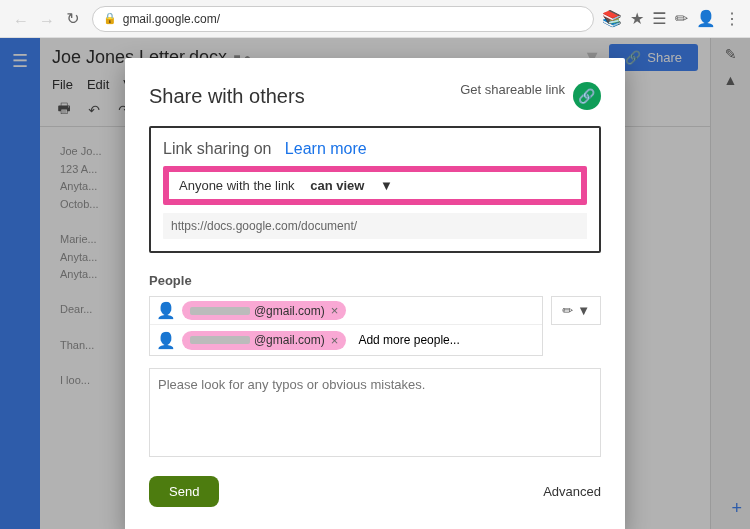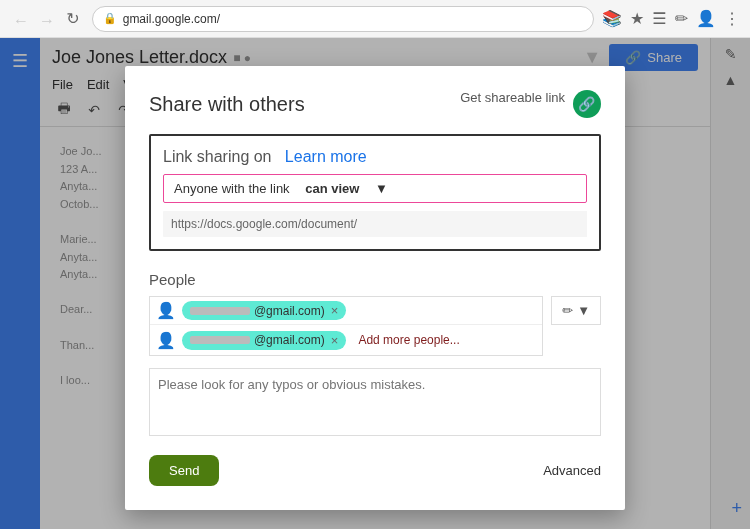--- a/index.html
+++ b/index.html
@@ -144,21 +144,21 @@
     .modal-overlay {
       position: absolute;
       top: 38px;
       left: 0;
       right: 0;
       bottom: 0;
       background: rgba(0,0,0,0.3);
       display: flex;
       align-items: flex-start;
       justify-content: center;
-      padding-top: 28px;
+      padding-top: 20px;
     }
 
     
     .share-dialog {
       background: white;
       border-radius: 2px;
       width: 500px;
       box-shadow: 0 8px 24px rgba(0,0,0,0.3);
       padding: 24px;
     }
@@ -202,21 +202,21 @@
     .link-sharing-label {
       font-size: 16px;
       color: #555;
       margin-bottom: 8px;
     }
     .link-sharing-label a {
       color: #1a73e8;
       text-decoration: none;
     }
     .link-type-selector {
-      border: 1px solid #ec4899;
+      border: 6px solid #ec4899;
       border-radius: 2px;
       padding: 6px 10px;
       background: white;
       display: flex;
       align-items: center;
       gap: 6px;
       margin-bottom: 8px;
       cursor: pointer;
       font-size: 13px;
       color: #333;
@@ -232,24 +232,24 @@
       color: #666;
       width: 100%;
       border-radius: 1px;
     }
 
     
     .people-section {
       margin-bottom: 12px;
     }
     .people-label {
-      font-size: 15px;
+      font-size: 13px;
       color: #555;
       margin-bottom: 8px;
-      font-weight: 400;
+      font-weight: 700;
     }
     .people-input-row {
       display: flex;
       gap: 8px;
       margin-bottom: 4px;
       align-items: flex-start;
     }
     .people-chips-area {
       flex: 1;
       min-height: 60px;
@@ -262,21 +262,21 @@
       border-bottom: 1px solid #eee;
       gap: 6px;
       flex-wrap: wrap;
     }
     .chip-row:last-child { border-bottom: none; }
     .person-icon {
       color: #999;
       font-size: 16px;
     }
     .email-chip {
-      background: #5eead4;
+      background: #f9a8d4;
       border-radius: 12px;
       padding: 2px 8px;
       font-size: 12px;
       color: #333;
       display: flex;
       align-items: center;
       gap: 4px;
     }
     .email-chip .redacted {
       display: inline-block;
@@ -287,21 +287,21 @@
       vertical-align: middle;
     }
     .chip-close {
       cursor: pointer;
       color: #666;
       font-size: 13px;
       margin-left: 2px;
     }
     .add-more-people {
       font-size: 12px;
-      color: #7f1d1d;
+      color: #000000;
       padding: 4px 6px;
     }
 
     .edit-btn {
       border: 1px solid #ddd;
       background: white;
       padding: 6px 10px;
       cursor: pointer;
       display: flex;
       align-items: center;
@@ -312,21 +312,21 @@
     }
 
     
     .message-area {
       width: 100%;
       border: 1px solid #ddd;
       padding: 8px;
       font-size: 13px;
       color: #333;
       resize: none;
-      height: 68px;
+      height: 89px;
       font-family: Arial, sans-serif;
       margin-bottom: 16px;
     }
 
     
     .dialog-footer {
       display: flex;
       align-items: center;
       gap: 12px;
     }

